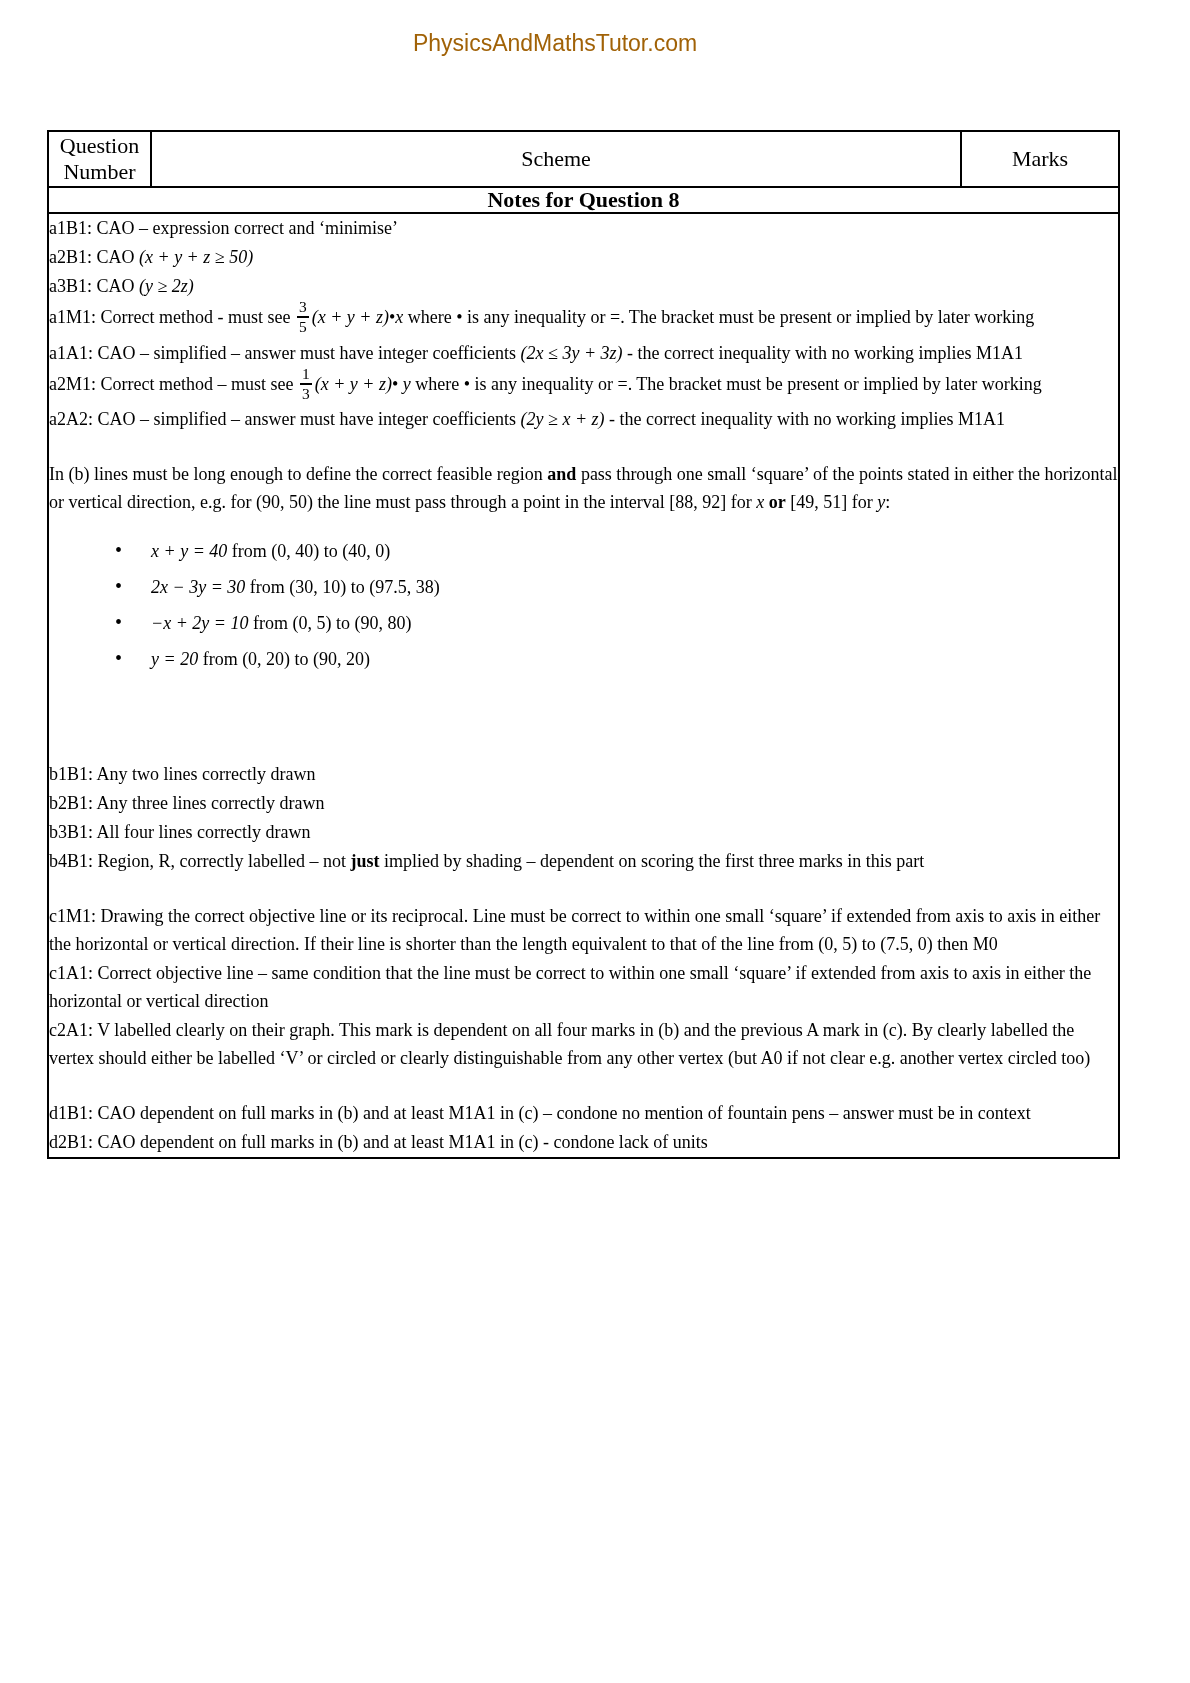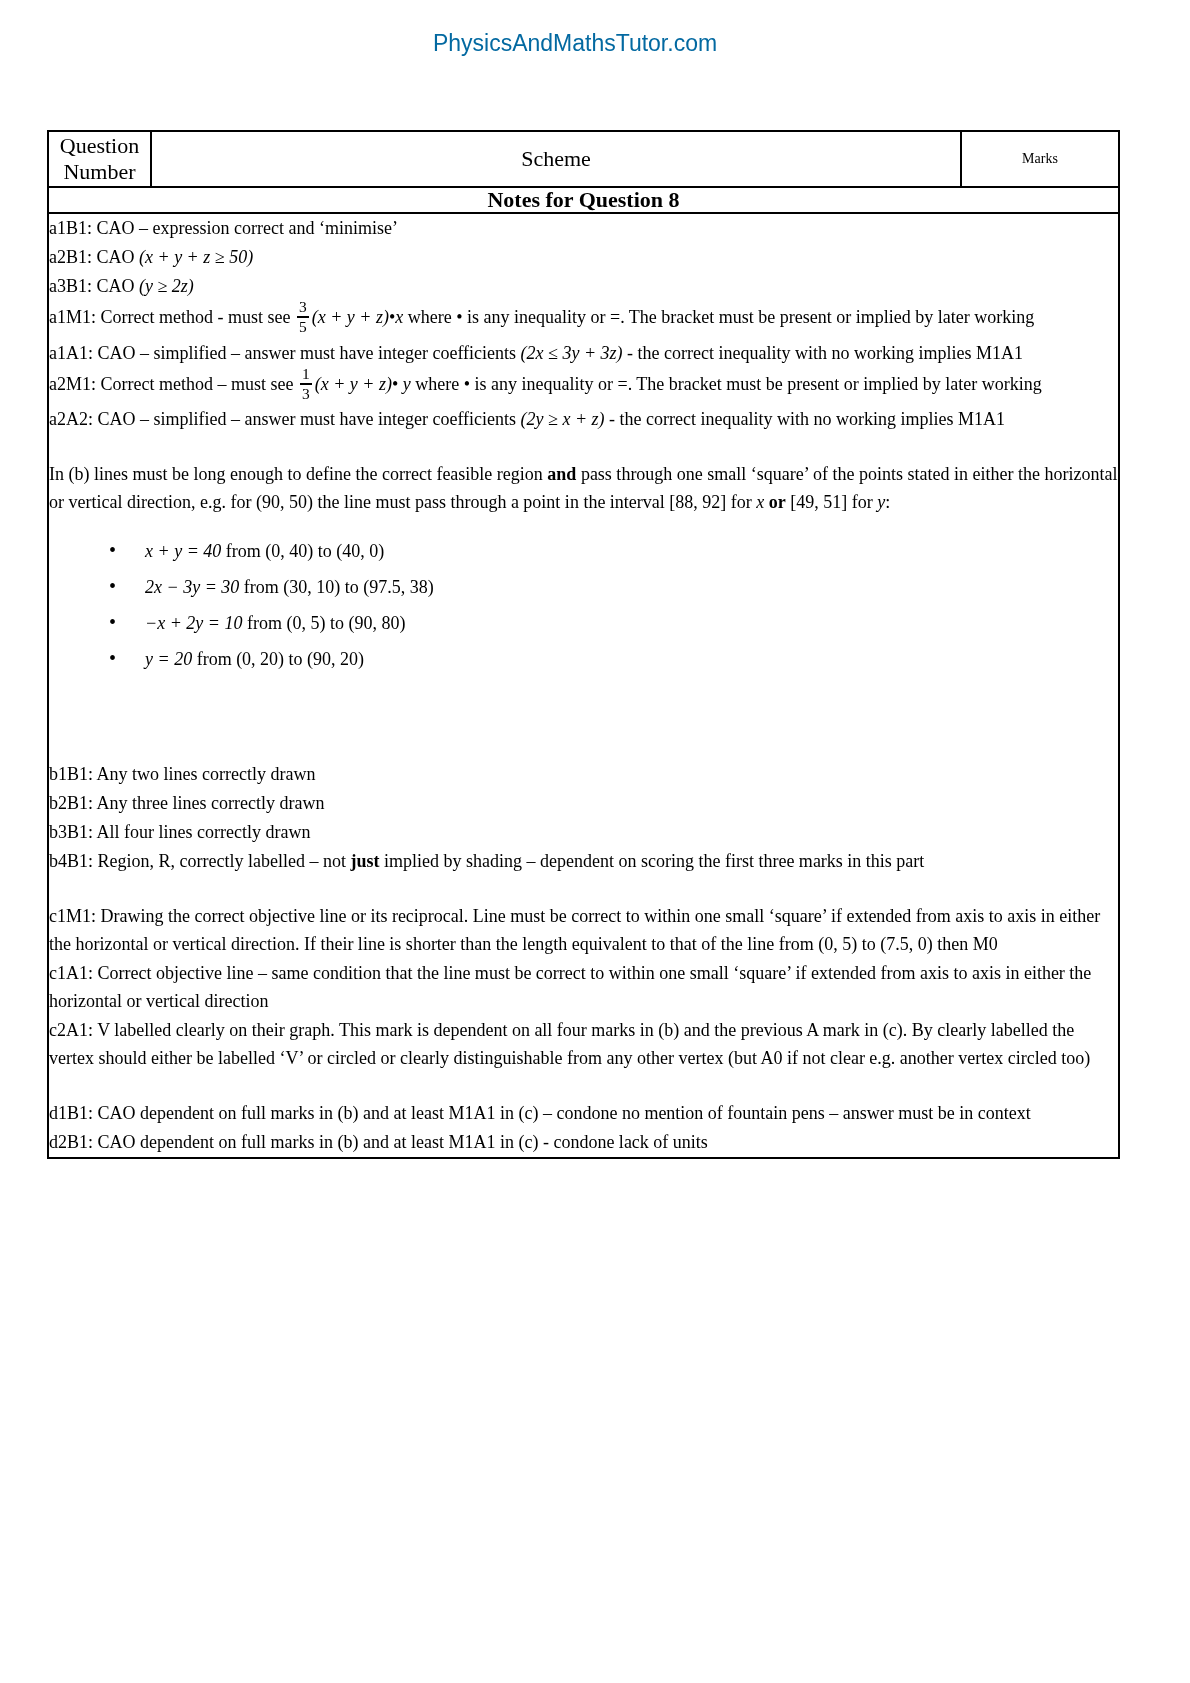--- a/index.html
+++ b/index.html
@@ -19,22 +19,21 @@
     overflow: hidden;
   }
   .site-header {
     position: absolute;
     top: 30px;
     left: 0;
     width: 1110px;
     text-align: center;
     font-family: "Liberation Sans", sans-serif;
     font-size: 23px;
-    color: #0369a1;
-    margin-left: 20px;
+    color: #a16207;
   }
   table.scheme-table {
     position: absolute;
     left: 47px;
     top: 130px;
     width: 1071px;
     border-collapse: collapse;
     table-layout: fixed;
   }
   table.scheme-table th,
@@ -54,42 +53,42 @@
   th.col-s {
     width: 810px;
     font-weight: normal;
     font-size: 22px;
     text-align: center;
     vertical-align: middle;
   }
   th.col-m {
     width: 158px;
     font-weight: normal;
-    font-size: 14px;
+    font-size: 22px;
     text-align: center;
     vertical-align: middle;
   }
   td.notes-title {
     height: 26px;
     font-weight: bold;
     font-size: 22px;
     line-height: 24px;
     text-align: center;
     vertical-align: middle;
   }
   td.notes-body {
     vertical-align: top;
     padding: 4px 10px 10px 11px;
     font-size: 18px;
     line-height: 28px;
   }
   .line { min-height: 4px; }
   .line--p { margin: 0 0 1px 0; }
   .line--bullet {
-    margin: 7px 12px;
+    margin: 7px 18px;
   }
   .line--bullet::before {
     content: "\2022";
     display: inline-block;
     width: 36px;
     margin-left: 48px;
     font-size: 20px;
   }
   .line--sp    { height: 26px; }
   .line--sp-sm { height: 12px; }

